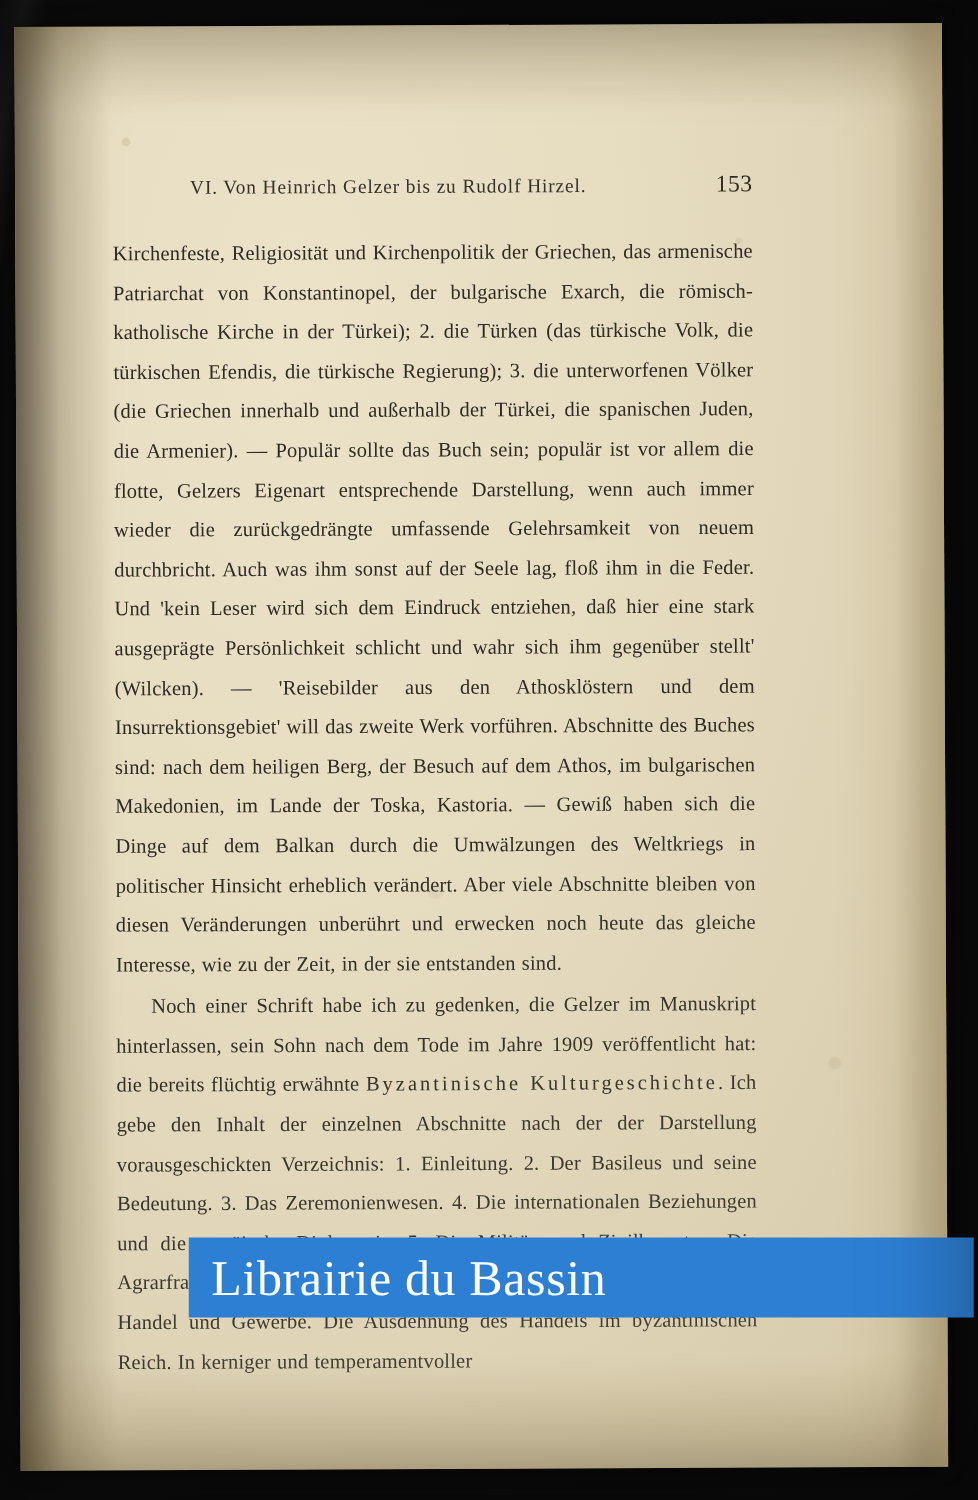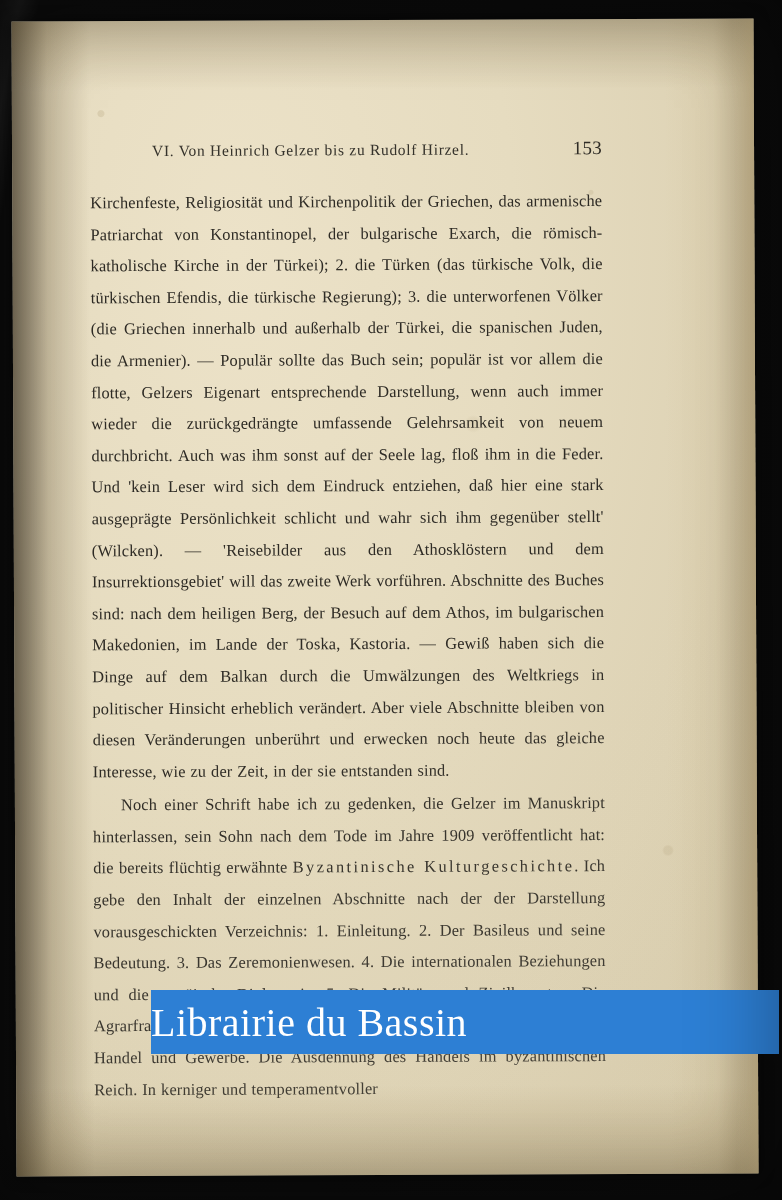--- a/index.html
+++ b/index.html
@@ -164,20 +164,21 @@
     background: #2d7fd4;
     display: flex;
     align-items: center;
     justify-content: flex-start;
     overflow: hidden;
   }
   .watermark span {
     font-family: "Liberation Serif", serif;
     font-size: 40px;
     color: #ffffff;
+    padding-left: 18px;
     letter-spacing: 0.5px;
     white-space: nowrap;
     text-align: right;
   }
 
   
   .vignette {
     position: absolute;
     inset: 0;
     pointer-events: none;

